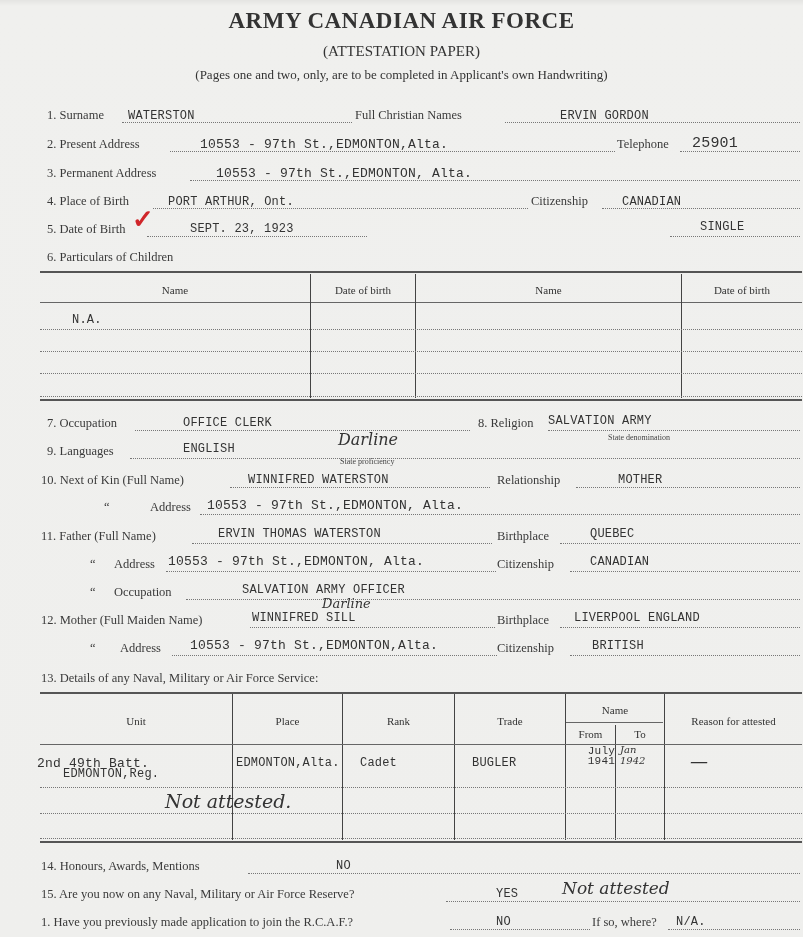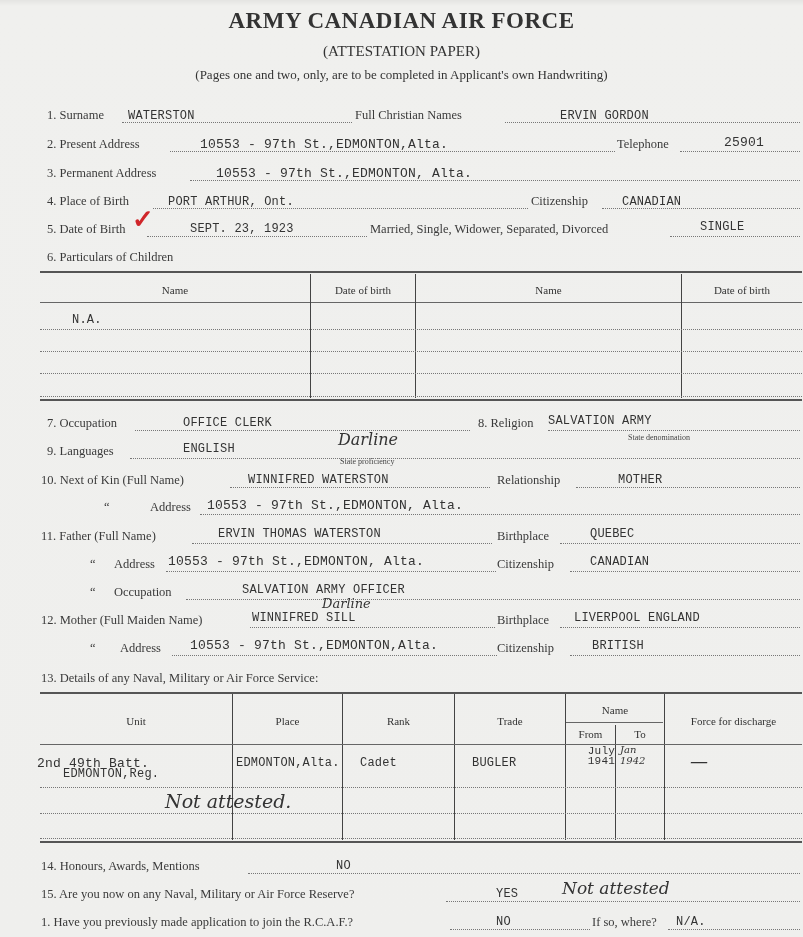--- a/index.html
+++ b/index.html
@@ -47,21 +47,21 @@
     <span class="dots" style="left:505px;width:295px;top:13px;"></span>
     <span class="val" style="left:560px;top:1px;">ERVIN GORDON</span>
   </div>
 
   <div class="row" style="top:137px;width:803px;">
     <span class="lbl" style="left:47px;">2. Present Address</span>
     <span class="dots" style="left:170px;width:445px;top:13px;"></span>
     <span class="val" style="left:200px;top:0px;font-size:13px;">10553 - 97th St.,EDMONTON,Alta.</span>
     <span class="lbl" style="left:617px;">Telephone</span>
     <span class="dots" style="left:680px;width:120px;top:13px;"></span>
-    <span class="val" style="left:692px;top:-2px;font-size:13px;margin-left:32px;">25901</span>
+    <span class="val" style="left:692px;top:-2px;font-size:15px;">25901</span>
   </div>
 
   <div class="row" style="top:166px;width:803px;">
     <span class="lbl" style="left:47px;">3. Permanent Address</span>
     <span class="dots" style="left:190px;width:610px;top:13px;"></span>
     <span class="val" style="left:216px;top:0px;font-size:13px;">10553 - 97th St.,EDMONTON, Alta.</span>
   </div>
 
   <div class="row" style="top:194px;width:755px;">
     <span class="lbl" style="left:47px;">4. Place of Birth</span>
@@ -69,21 +69,20 @@
     <span class="val" style="left:168px;top:1px;">PORT ARTHUR, Ont.</span>
     <span class="lbl" style="left:531px;">Citizenship</span>
     <span class="dots" style="left:602px;width:198px;top:13px;"></span>
     <span class="val" style="left:622px;top:1px;">CANADIAN</span>
   </div>
 
   <div class="row" style="top:222px;width:803px;">
     <span class="lbl" style="left:47px;">5. Date of Birth</span>
     <span class="dots" style="left:147px;width:220px;top:13px;"></span>
     <span class="val" style="left:190px;top:0px;">SEPT. 23, 1923</span>
-    <span class="lbl" style="left:370px;">Married, Single, Widower, Separated, Divorced</span>
     <span class="dots" style="left:670px;width:130px;top:13px;"></span>
     <span class="val" style="left:700px;top:-2px;">SINGLE</span>
   </div>
   <span class="check" style="left:132px;top:204px;">✓</span>
 
   <div class="row" style="top:250px;width:803px;">
     <span class="lbl" style="left:47px;">6. Particulars of Children</span>
   </div>
 
   <div>
@@ -104,21 +103,21 @@
     <div class="rule" style="left:40px;top:399px;width:762px;"></div>
   </div>
 
   <div class="row" style="top:416px;width:803px;">
     <span class="lbl" style="left:47px;">7. Occupation</span>
     <span class="dots" style="left:135px;width:335px;top:13px;"></span>
     <span class="val" style="left:183px;top:0px;">OFFICE CLERK</span>
     <span class="lbl" style="left:478px;">8. Religion</span>
     <span class="dots" style="left:548px;width:252px;top:13px;"></span>
     <span class="val" style="left:548px;top:-2px;">SALVATION ARMY</span>
-    <span class="tiny" style="left:608px;top:17px;padding-left:20px;">State denomination</span>
+    <span class="tiny" style="left:588px;top:17px;padding-left:20px;">State denomination</span>
   </div>
 
   <div class="row" style="top:444px;width:803px;">
     <span class="lbl" style="left:47px;">9. Languages</span>
     <span class="dots" style="left:130px;width:670px;top:13px;"></span>
     <span class="val" style="left:183px;top:-2px;">ENGLISH</span>
     <span class="hand" style="left:338px;top:-14px;font-size:16px;">Darline</span>
     <span class="tiny" style="left:340px;top:13px;">State proficiency</span>
   </div>
 
@@ -194,21 +193,21 @@
     <div class="vline" style="left:664px;top:694px;height:146px;"></div>
     <div class="hline" style="left:566px;top:722px;width:97px;"></div>
 
     <div class="th" style="left:40px;top:715px;width:192px;">Unit</div>
     <div class="th" style="left:233px;top:715px;width:109px;">Place</div>
     <div class="th" style="left:343px;top:715px;width:111px;">Rank</div>
     <div class="th" style="left:455px;top:715px;width:110px;">Trade</div>
     <div class="th" style="left:566px;top:704px;width:98px;">Name</div>
     <div class="th" style="left:566px;top:728px;width:49px;">From</div>
     <div class="th" style="left:616px;top:728px;width:48px;">To</div>
-    <div class="th" style="left:665px;top:715px;width:137px;">Force for discharge</div>
+    <div class="th" style="left:665px;top:715px;width:137px;">Reason for attested</div>
 
     <div class="hline" style="left:40px;top:744px;width:762px;"></div>
 
     <span class="val" style="left:37px;top:756px;font-size:13px;">2nd 49th Batt.</span>
     <span class="val" style="left:63px;top:767px;text-align:right;">EDMONTON,Reg.</span>
     <span class="val" style="left:236px;top:756px;">EDMONTON,Alta.</span>
     <span class="val" style="left:360px;top:756px;">Cadet</span>
     <span class="val" style="left:472px;top:756px;">BUGLER</span>
     <span class="val" style="left:573px;top:746px;width:42px;font-size:11px;line-height:10px;white-space:normal;text-align:right;">July 1941</span>
     <span class="hand" style="left:620px;top:744px;width:40px;font-size:10px;line-height:11px;white-space:normal;">Jan 1942</span>

